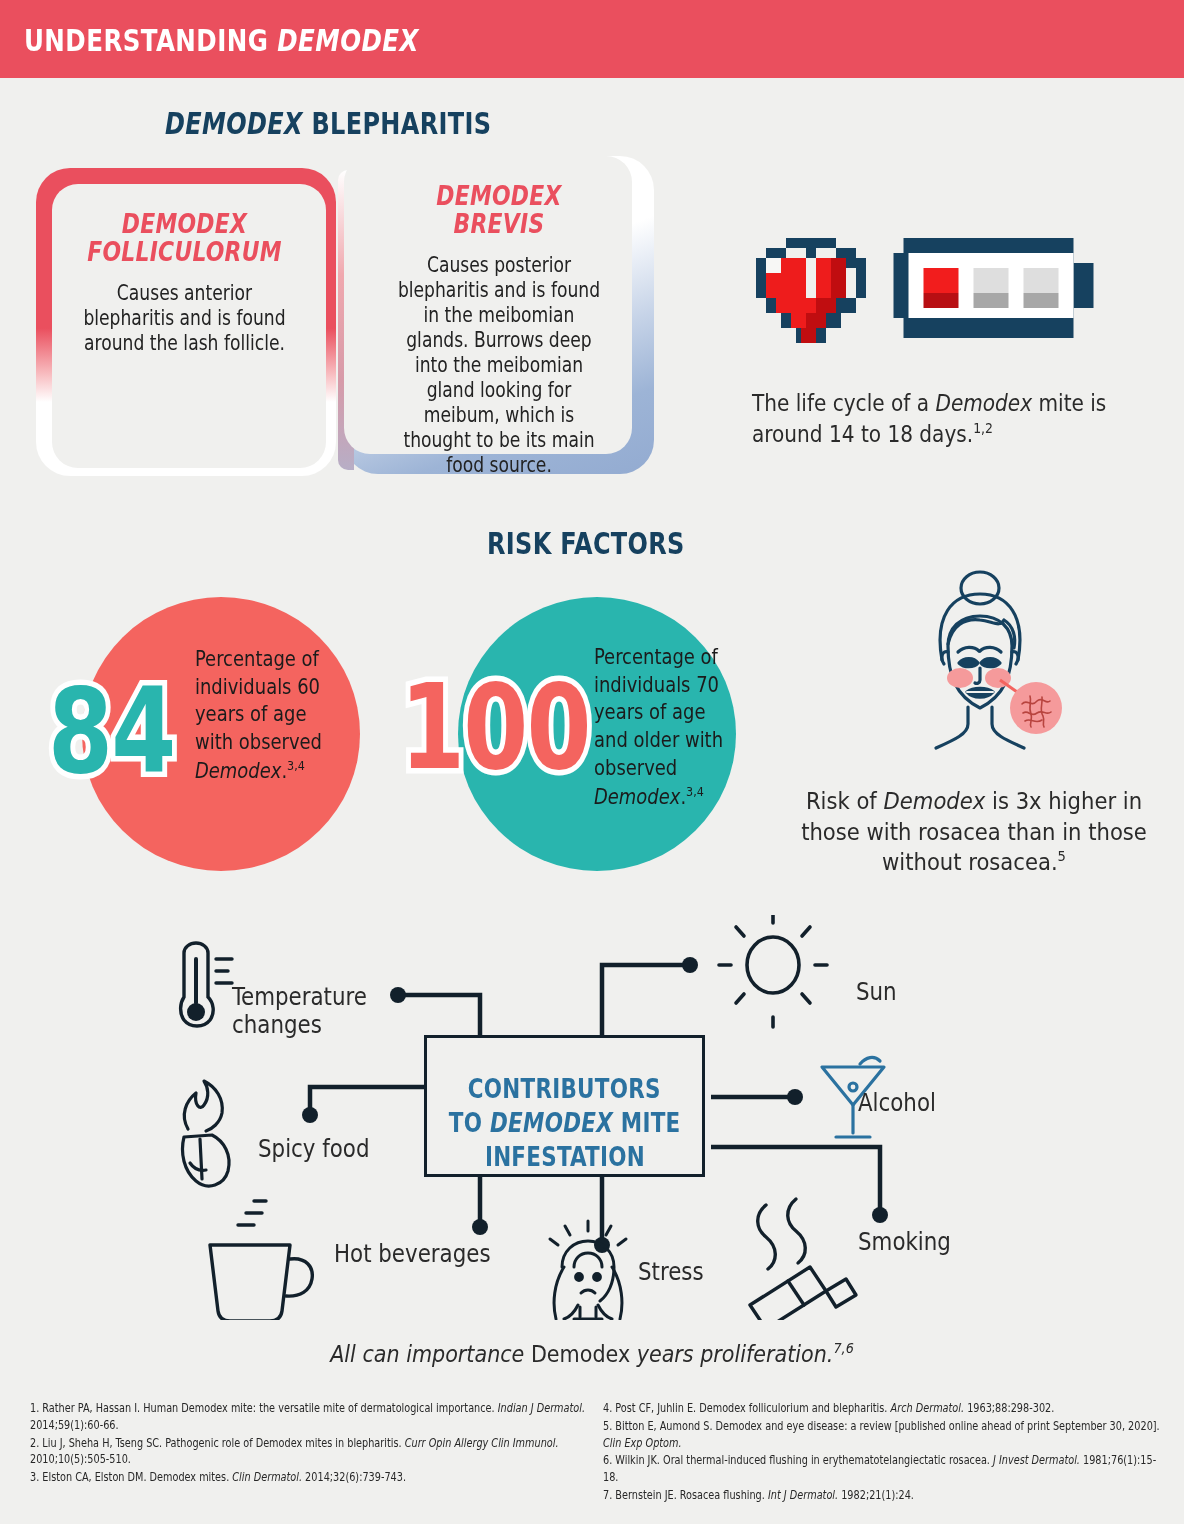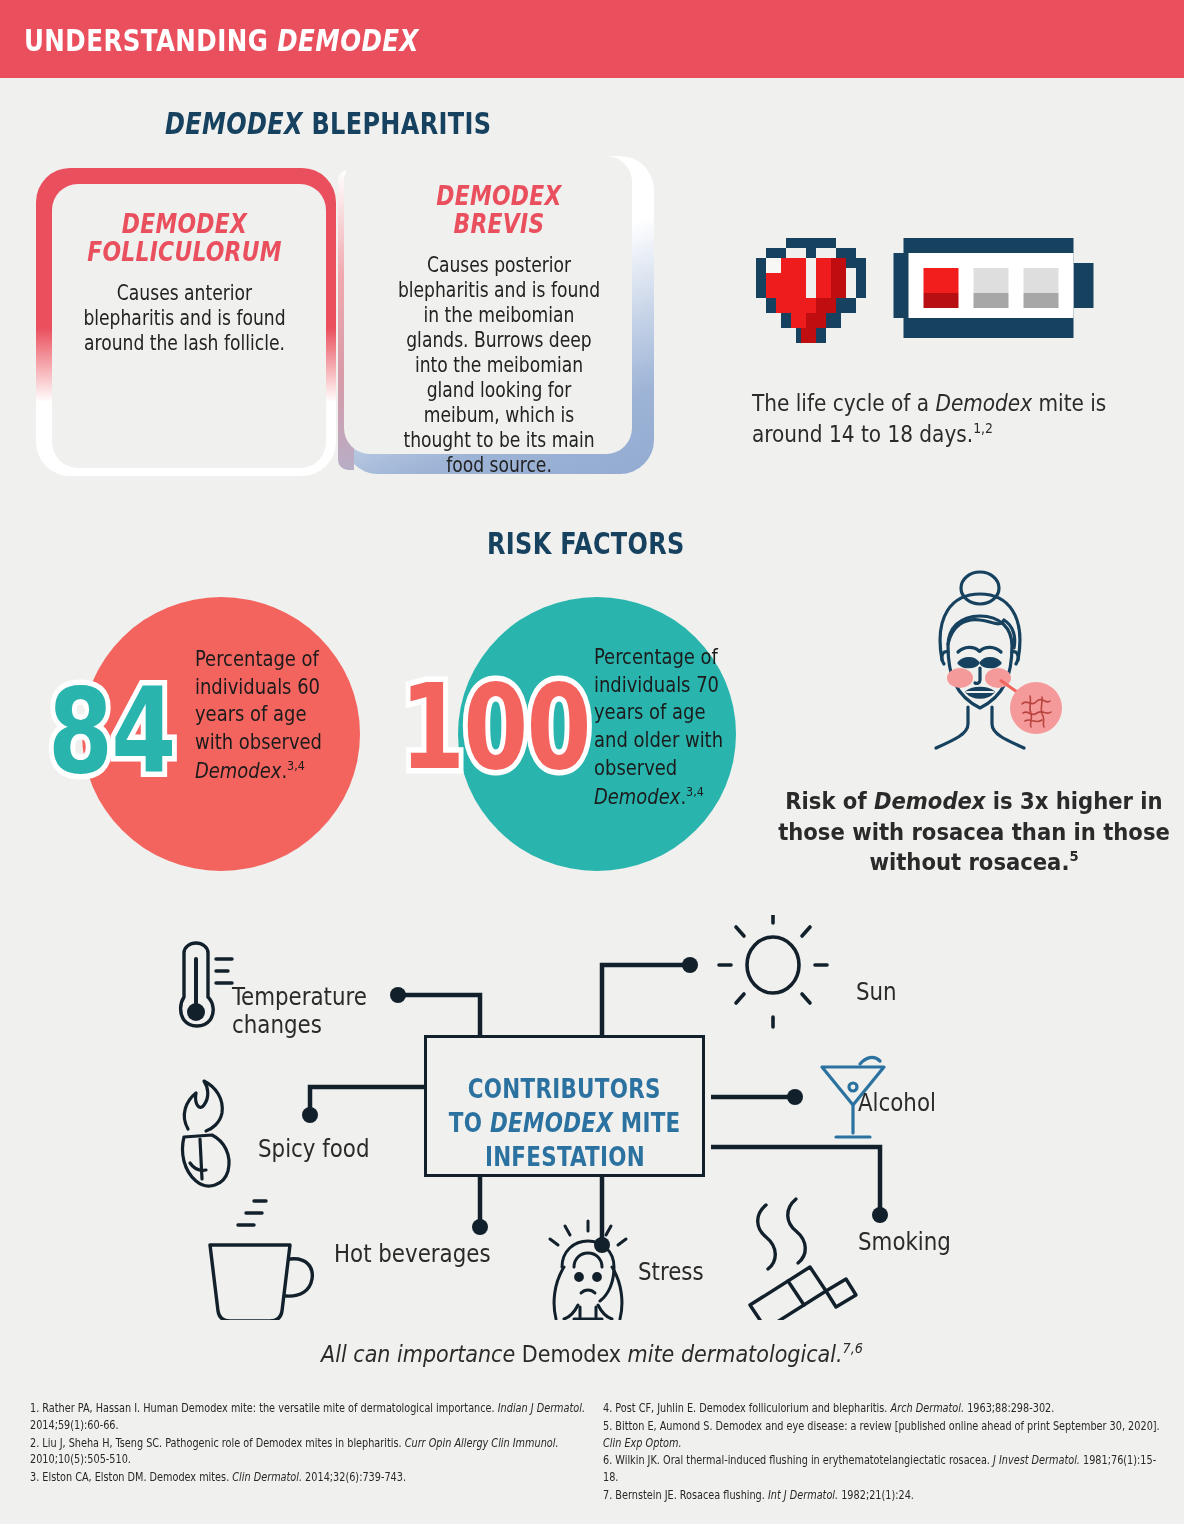--- a/index.html
+++ b/index.html
@@ -108,21 +108,21 @@
   }
   #txt1{left:195px;top:646px;}
   #txt2{left:594px;top:644px;}
   .stat-text i{font-style:italic;}
 
   
   #rosacea-fig{position:absolute;left:880px;top:568px;}
   #rosacea-text{
     position:absolute;left:778px;top:786px;width:392px;text-align:center;
     font-family:"DejaVu Sans Condensed","Liberation Sans Narrow","Liberation Sans",sans-serif;
-    font-size:23.5px;line-height:1.3;color:#2a2a2a;font-weight:bold;
+    font-size:23.5px;line-height:1.3;color:#2a2a2a;
   }
   #rosacea-text i{font-style:italic;}
 
   
   #diagram{position:absolute;left:150px;top:915px;width:880px;height:405px;}
   .node-label{
     position:absolute;
     font-family:"DejaVu Sans Condensed","Liberation Sans Narrow","Liberation Sans",sans-serif;
     font-size:25px;color:#2a2a2a;line-height:1.12;transform:scaleX(.95);transform-origin:left top;
     white-space:pre-line;
@@ -392,21 +392,21 @@
   <div class="node-label" style="left:334px;top:1240px;">Hot beverages</div>
   <div class="node-label" style="left:638px;top:1258px;">Stress</div>
   <div class="node-label" style="left:858px;top:1228px;">Smoking</div>
 
   <div id="hub">
     <div class="hub-line">CONTRIBUTORS</div>
     <div class="hub-line"><span>TO </span><i>DEMODEX</i><span> MITE</span></div>
     <div class="hub-line">INFESTATION</div>
   </div>
 
-  <div id="proliferation"><span>All can importance </span><span class="up">Demodex</span><span> mite dermatological.</span><sup>7,6</sup></div>
+  <div id="proliferation"><span>All can importance </span><span class="up">Demodex</span><span> years proliferation.</span><sup>7,6</sup></div>
 
   <div class="refs" id="refs-left">
       <p class="ref-item"><span>1. Rather PA, Hassan I. Human Demodex mite: the versatile mite of dermatological importance. </span><i>Indian J Dermatol.</i><span> 2014;59(1):60-66.</span></p>
       <p class="ref-item"><span>2. Liu J, Sheha H, Tseng SC. Pathogenic role of Demodex mites in blepharitis. </span><i>Curr Opin Allergy Clin Immunol.</i><span> 2010;10(5):505-510.</span></p>
       <p class="ref-item"><span>3. Elston CA, Elston DM. Demodex mites. </span><i>Clin Dermatol.</i><span> 2014;32(6):739-743.</span></p>
     </div>
   <div class="refs" id="refs-right">
       <p class="ref-item"><span>4. Post CF, Juhlin E. Demodex folliculorium and blepharitis. </span><i>Arch Dermatol.</i><span> 1963;88:298-302.</span></p>
       <p class="ref-item"><span>5. Bitton E, Aumond S. Demodex and eye disease: a review [published online ahead of print September 30, 2020]. </span><i>Clin Exp Optom.</i><span></span></p>
       <p class="ref-item"><span>6. Wilkin JK. Oral thermal-induced flushing in erythematotelangiectatic rosacea. </span><i>J Invest Dermatol.</i><span> 1981;76(1):15-18.</span></p>

